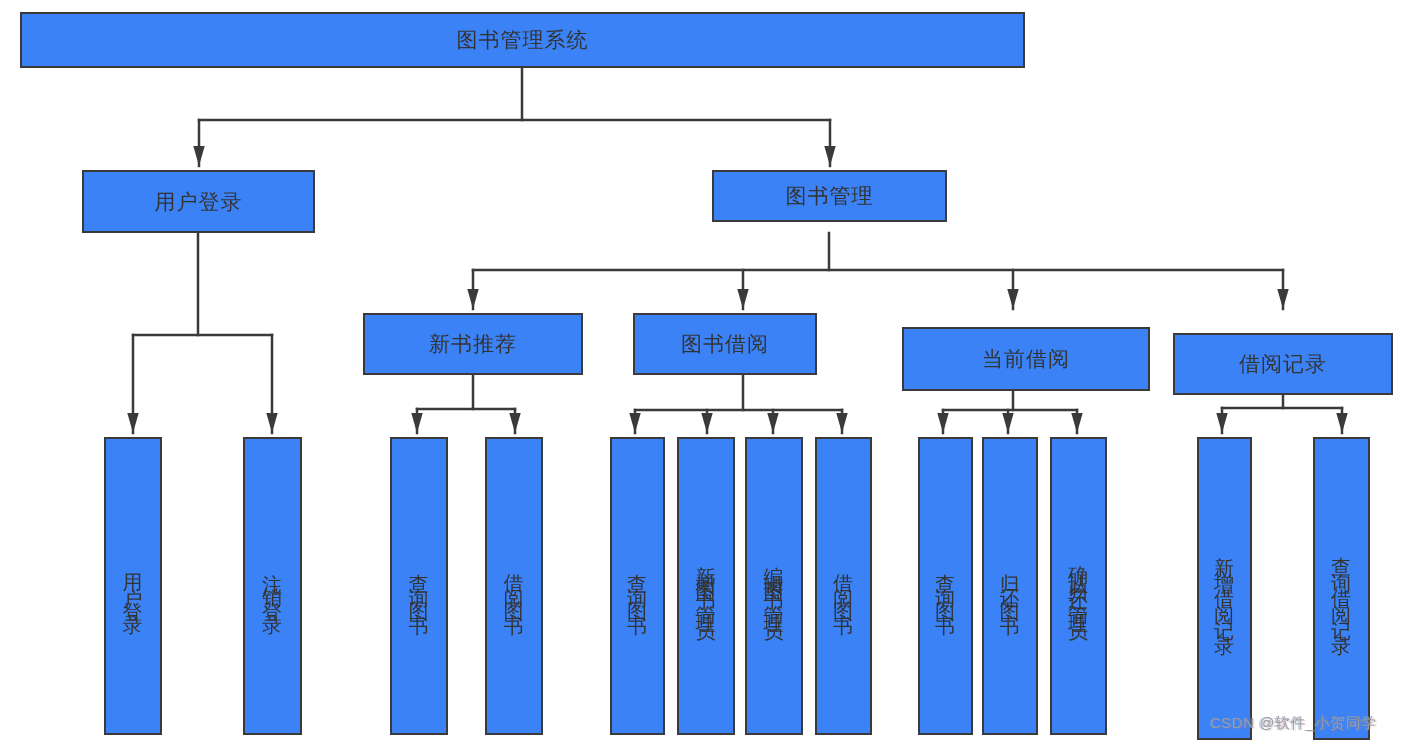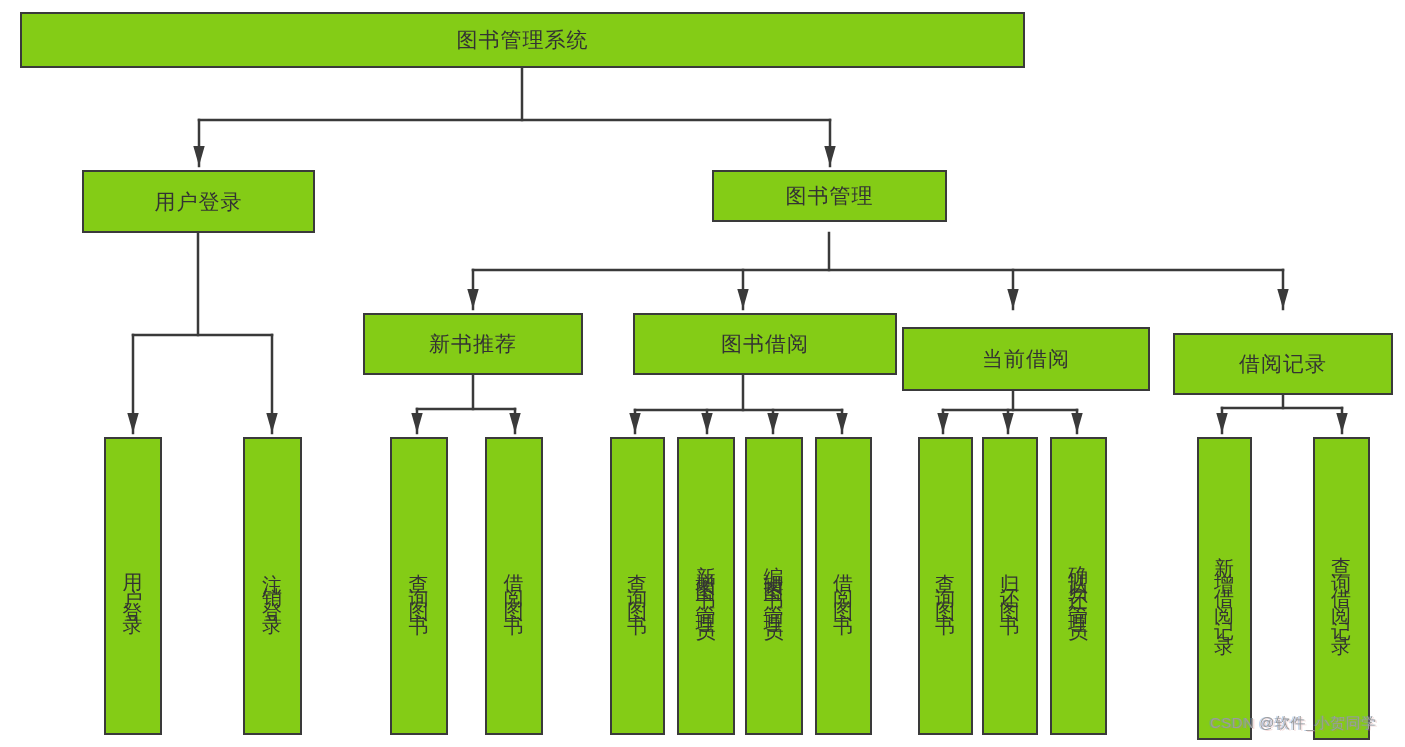--- a/index.html
+++ b/index.html
@@ -13,21 +13,21 @@
   }
   #wires {
     position: absolute;
     left: 0; top: 0;
     pointer-events: none;
   }
   .node {
     position: absolute;
     box-sizing: border-box;
     border: 2.5px solid #3a3a3a;
-    background: #84cc16;
+    background: #3b82f6;
     display: flex;
     align-items: center;
     justify-content: center;
     color: #333333;
     z-index: 2;
   }
   .node.hbox span {
     font-size: 21px;
     letter-spacing: 1px;
     white-space: nowrap;
@@ -128,21 +128,21 @@
   <div class="node hbox" style="left:82px; top:170px; width:233px; height:63px;">
     <span>用户登录</span>
   </div>
   <div class="node hbox" style="left:712px; top:170px; width:235px; height:52px;">
     <span>图书管理</span>
   </div>
 
   <div class="node hbox" style="left:363px; top:313px; width:220px; height:62px;">
     <span>新书推荐</span>
   </div>
-  <div class="node hbox" style="left:633px; top:313px; width:264px; height:62px;">
+  <div class="node hbox" style="left:633px; top:313px; width:184px; height:62px;">
     <span>图书借阅</span>
   </div>
   <div class="node hbox" style="left:902px; top:327px; width:248px; height:64px;font-family:Liberation Mono, monospace;">
     <span>当前借阅</span>
   </div>
   <div class="node hbox" style="left:1173px; top:313px; width:220px; height:62px;margin-top:20px;">
     <span>借阅记录</span>
   </div>
 
   <div class="node vbox v4" style="left:104px; top:437px; width:58px; height:298px;">

